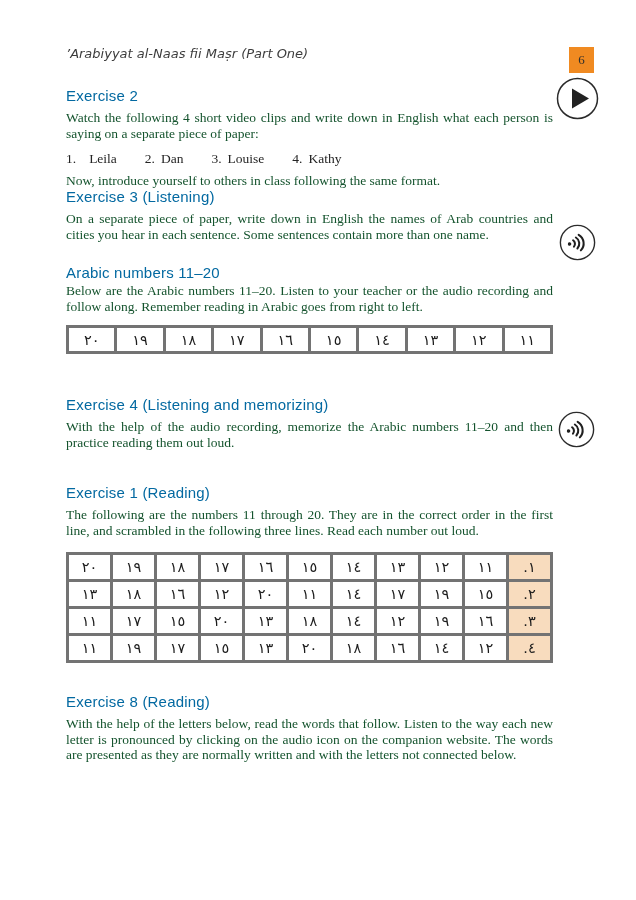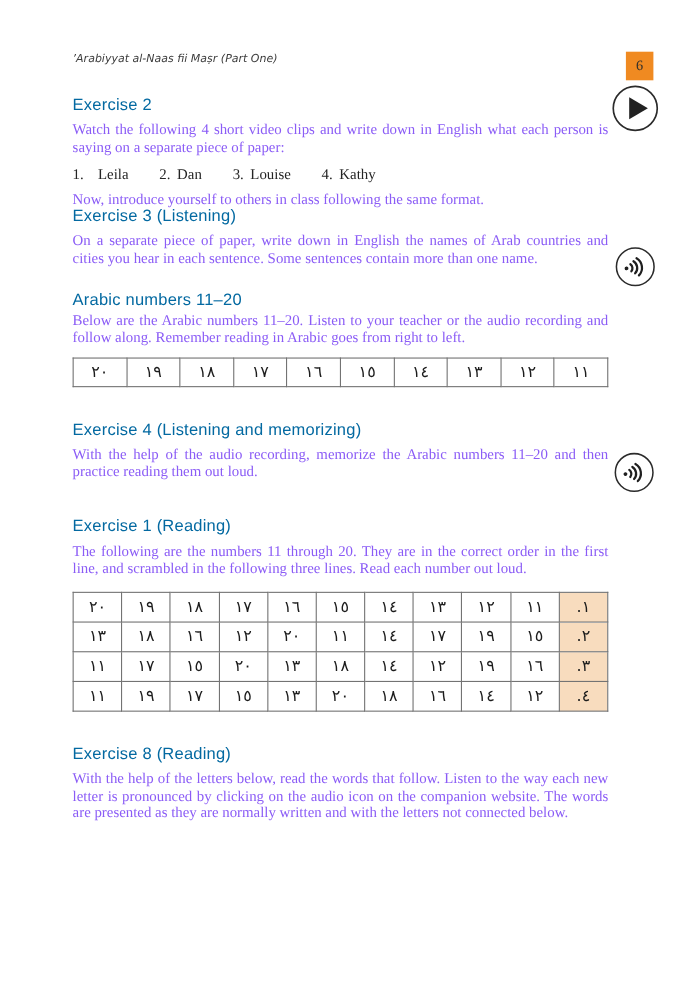--- a/index.html
+++ b/index.html
@@ -12,21 +12,21 @@
     color:#242424;
     overflow:hidden;
   }
   .content { margin-left:66px; width:487px; }
 
   .running-head {
     display:block;
     padding-top:47px;
     font-family:"DejaVu Sans", sans-serif;
     font-style:italic;
-    font-size:10px;
+    font-size:13px;
     line-height:14px;
     color:#3d3d3d;
   }
   .page-number-box {
     position:absolute;
     left:569px; top:47px;
     width:25px; height:26px;
     background:#f08a21;
     display:flex; align-items:center; justify-content:center;
     font-family:"Liberation Serif", serif;
@@ -42,29 +42,29 @@
     font-family:"Liberation Sans", sans-serif;
     font-weight:normal;
     font-size:15px;
     line-height:17px;
     letter-spacing:0.2px;
     color:#0369a1;
   }
   .h-ex2 { margin-top:26px; }
   .h-ex3 { }
   .h-num { margin-top:22px; }
-  .h-ex4 { margin-top:30px; }
+  .h-ex4 { margin-top:42px; }
   .h-ex6 { margin-top:34px; }
   .h-ex7 { margin-top:30px; }
 
   p.body {
     font-size:13.5px;
     line-height:15.5px;
     text-align:justify;
-    color:#8b5cf6;
+    color:#14532d;
     font-family:Liberation Serif, serif;
   }
   .p-after-h { margin-top:6px; }
   .p-tight   { margin-top:2px; }
 
   .name-list {
     margin-top:10px;
     display:flex;
     align-items:baseline;
     font-size:13.5px;
@@ -76,21 +76,21 @@
   .closing-line { margin-top:6px; text-align:left; }
 
   table.num-table {
     margin-top:11px;
     width:487px;
     border-collapse:collapse;
     table-layout:fixed;
   }
   table.scramble { margin-top:14px; }
   table.num-table td {
-    border:1px solid #737373;
+    border:3px solid #737373;
     height:27px;
     text-align:center;
     vertical-align:middle;
     font-family:"DejaVu Sans","DejaVu Serif",sans-serif;
     font-size:14.5px;
     color:#1c1c1c;
     overflow:hidden;
   }
   table.single td { height:26px; }
   td.label-cell { background:#f8dcbe; }

